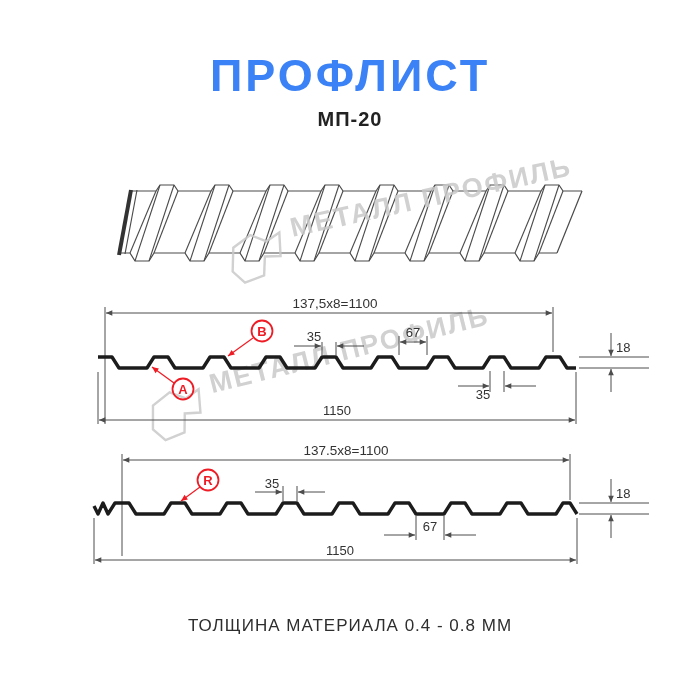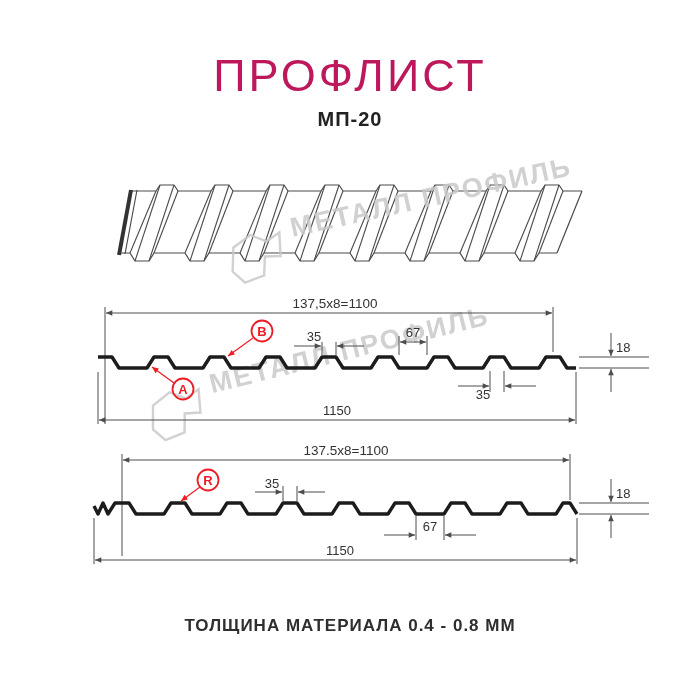--- a/index.html
+++ b/index.html
@@ -1,23 +1,23 @@
 <!DOCTYPE html>
 <html><head>
 <meta charset="utf-8">
 <style>
   html,body{margin:0;padding:0;background:#fff;}
   .canvas{position:relative;width:700px;height:700px;background:#fff;overflow:hidden;
           font-family:"Liberation Sans", sans-serif;}
   .title{position:absolute;top:50px;left:0;width:700px;text-align:center;
-         font-size:45px;font-weight:normal;letter-spacing:3px;color:#be185d;}
+         font-size:45px;font-weight:bold;letter-spacing:3px;color:#3b82f6;}
   .subtitle{position:absolute;top:108px;left:0;width:700px;text-align:center;
          font-size:20px;font-weight:600;letter-spacing:1px;color:#222;}
   .footer{position:absolute;top:616px;left:0;width:700px;text-align:center;
-         font-size:17px;font-weight:700;letter-spacing:1px;color:#2e2e2e;}
+         font-size:17px;font-weight:400;letter-spacing:1px;color:#2e2e2e;}
   .wm{position:absolute;display:flex;align-items:flex-start;gap:8px;
       color:#c9c9c9;font-weight:bold;font-size:27px;letter-spacing:2px;
       white-space:nowrap;opacity:.85;pointer-events:none;}
   .wm1{left:226px;top:228px;transform:rotate(-12.5deg);transform-origin:left center;}
   .wm2{left:146px;top:386px;transform:rotate(-14deg);transform-origin:left center;}
   .wm .logo{margin-top:10px;}
   svg.layer{position:absolute;left:0;top:0;}
   .dimtext{font-size:13px;fill:#333;}
   .pitchtext{font-size:13.5px;fill:#333;}
   .callout-letter{font-size:13px;font-weight:bold;fill:#ee1c25;}

